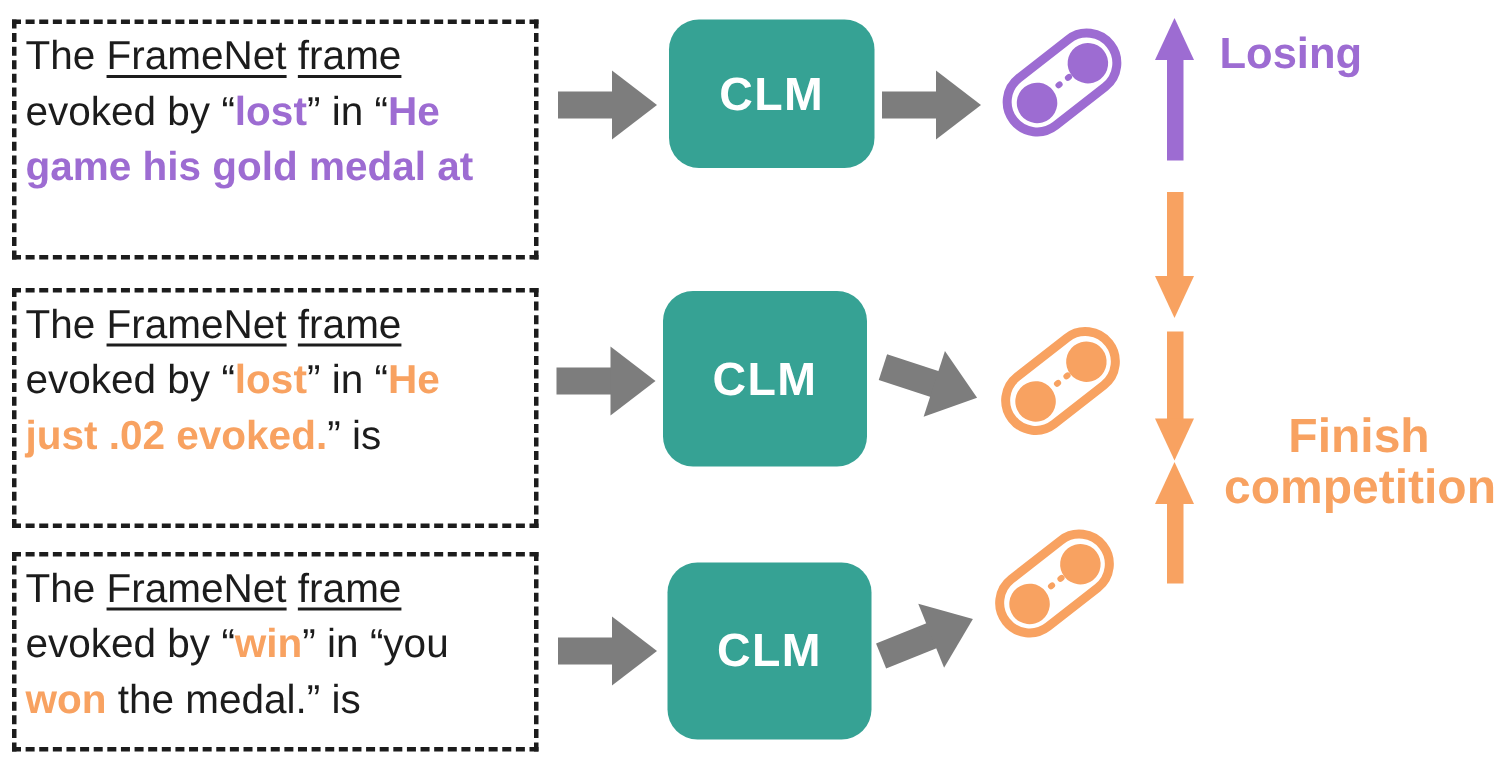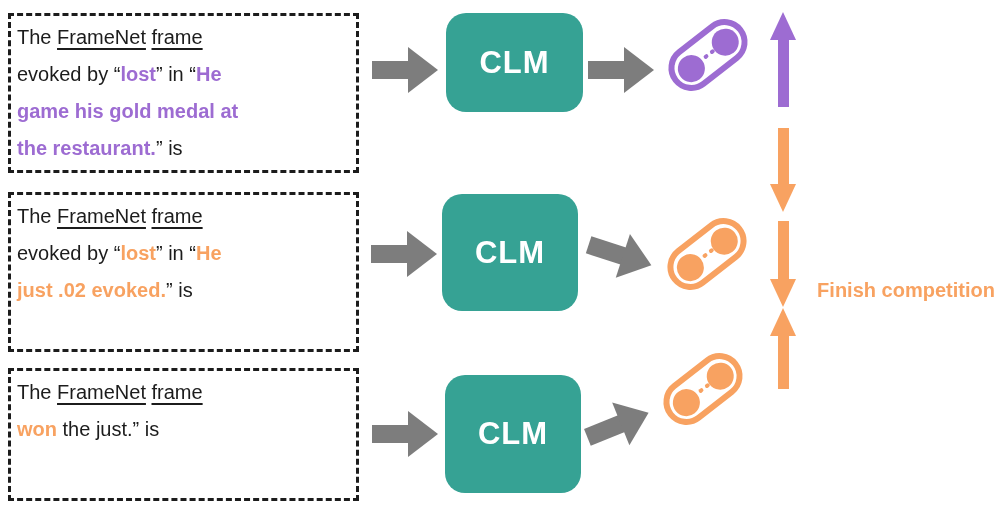--- a/index.html
+++ b/index.html
@@ -5,21 +5,21 @@
   html,body { margin:0; padding:0; background:#fff; }
   .canvas {
     position:relative; width:996px; height:506px; background:#fff; overflow:hidden;
     font-family:"Liberation Sans", sans-serif;
   }
 
   
   .prompt {
     position:absolute; left:8px; width:351px; box-sizing:border-box;
     border:3px dashed var(--text); background:#fff;
-    padding:3px 6px; font-size:20px; line-height:37px; color:var(--text);
+    padding:3px 6px; font-size:27px; line-height:37px; color:var(--text);
     overflow:hidden; white-space:nowrap;
   }
   .seg-underline { text-decoration:underline; text-decoration-thickness:2px; text-underline-offset:4px; }
   .seg-purple { color:var(--purple); font-weight:bold; }
   .seg-orange { color:var(--orange); font-weight:bold; }
 
   
   .clm {
     position:absolute; background:var(--teal); border-radius:20px;
     display:flex; align-items:center; justify-content:center;
@@ -50,47 +50,47 @@
     transform:rotate(-38deg);
   }
   .pill .end  { position:absolute; width:27px; height:27px; border-radius:50%; background:var(--c); top:3.5px; }
   .pill .end.l { left:3px; } .pill .end.r { right:3px; }
   .pill .mini { position:absolute; width:4.5px; height:4.5px; border-radius:50%; background:var(--c); top:14.5px; }
   .pill .mini.m1 { left:33px; } .pill .mini.m2 { left:41px; }
 
   
   .frame-label { position:absolute; font-weight:bold; }
   .label-losing { left:813px; top:20px; font-size:29px; color:var(--purple); }
-  .label-finish { left:816px; top:273px; width:180px; font-size:20px; line-height:34px;
+  .label-finish { left:816px; top:273px; width:180px; font-size:32px; line-height:34px;
                   text-align:center; color:var(--orange); white-space:normal; }
 
   
   .c-purple { --c:var(--purple); }
   .c-orange { --c:var(--orange); }
   .c-gray   { --c:var(--gray); }
 </style>
 </head>
 <body>
 
 <div class="canvas">
 
   <div class="prompt" style="top:13px;  height:160px;">
       <div class="line"><span class="seg-plain">The </span><span class="seg-underline">FrameNet</span><span class="seg-plain"> </span><span class="seg-underline">frame</span></div>
       <div class="line"><span class="seg-plain">evoked by “</span><span class="seg-purple">lost</span><span class="seg-plain">” in “</span><span class="seg-purple">He</span></div>
       <div class="line"><span class="seg-purple">game his gold medal at</span></div>
-      <div class="line"><span class="seg-purple">the restaurant.</span><span class="seg-plain">” is</span></div>
     </div>
   <div class="prompt" style="top:192px; height:160px;">
       <div class="line"><span class="seg-plain">The </span><span class="seg-underline">FrameNet</span><span class="seg-plain"> </span><span class="seg-underline">frame</span></div>
       <div class="line"><span class="seg-plain">evoked by “</span><span class="seg-orange">lost</span><span class="seg-plain">” in “</span><span class="seg-orange">He</span></div>
       <div class="line"><span class="seg-orange">just .02 evoked.</span><span class="seg-plain">” is</span></div>
     </div>
   <div class="prompt" style="top:368px; height:133px;">
       <div class="line"><span class="seg-plain">The </span><span class="seg-underline">FrameNet</span><span class="seg-plain"> </span><span class="seg-underline">frame</span></div>
-      <div class="line"><span class="seg-orange">won</span><span class="seg-plain"> the just.” is</span></div>
+      <div class="line"><span class="seg-plain">evoked by “</span><span class="seg-orange">win</span><span class="seg-plain">” in “you</span></div>
+      <div class="line"><span class="seg-orange">won</span><span class="seg-plain"> the medal.” is</span></div>
     </div>
 
   <div class="h-arrow c-gray" style="left:372px; top:47px;">
       <span class="shaft"></span>
       <span class="head"></span>
     </div>
   <div class="h-arrow c-gray" style="left:371px; top:231px;">
       <span class="shaft"></span>
       <span class="head"></span>
     </div>
@@ -151,15 +151,16 @@
     </div>
   <div class="v-arrow down c-orange" style="left:770px; top:221px; height:86px;">
       <span class="shaft"></span>
       <span class="head"></span>
     </div>
   <div class="v-arrow up c-orange" style="left:770px; top:308px; height:81px;">
       <span class="head"></span>
       <span class="shaft"></span>
     </div>
 
+  <div class="frame-label label-losing">Losing</div>
   <div class="frame-label label-finish">Finish competition</div>
 
 </div>
 
 </body></html>

